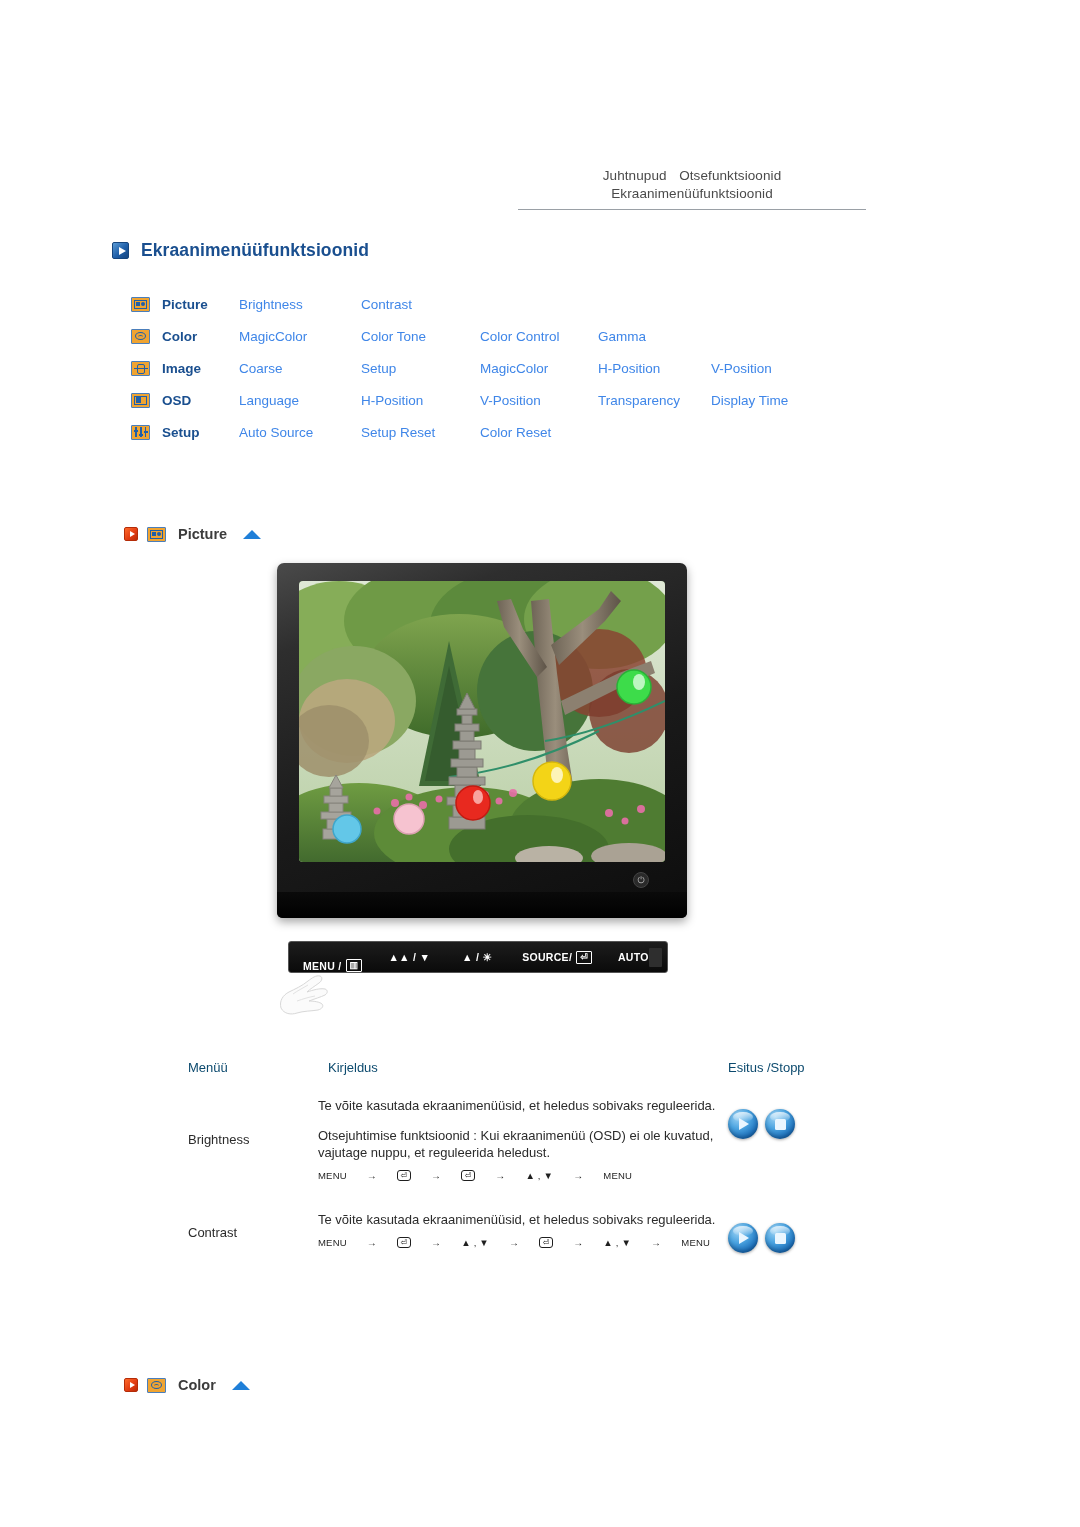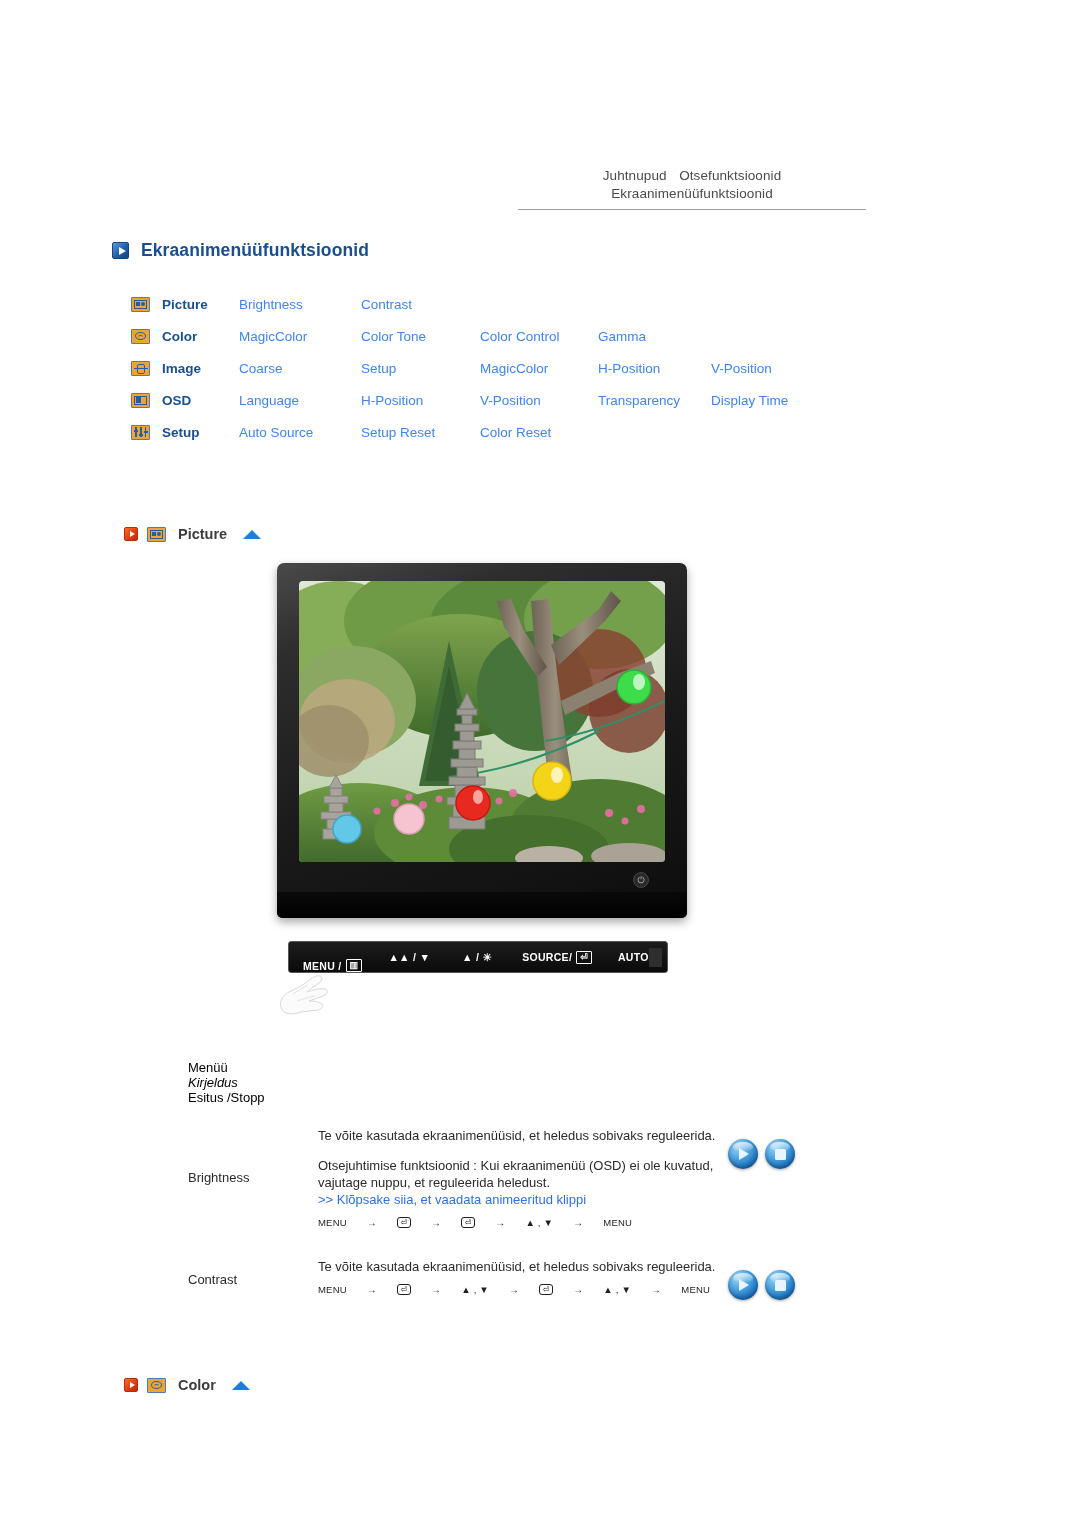--- a/index.html
+++ b/index.html
@@ -158,23 +158,23 @@
   .cb-end {
     position:absolute; right:5px; top:6px; width:13px; height:19px;
     background:#2e2e2e; border-radius:1px;
   }
   .hand {
     position:absolute; left:275px; top:968px; width:62px; height:52px;
   }
 
   
   .tbl { position:absolute; left:188px; top:1060px; width:700px; }
-  .t-head { display:flex; font-size:13px; color:#000000;flex-direction:column; }
+  .t-head { display:flex; font-size:13px; color:#0c4a6e; }
   .th-menu { width:140px; }
-  .th-desc { width:400px;font-style:italic; }
+  .th-desc { width:400px; }
   .th-play { width:160px; }
   .t-row { display:flex; margin-top:22px; }
   .td-menu {
     width:130px; font-size:13px; color:#2b2b2b;
     display:flex; align-items:center;
   }
   .td-desc { width:410px; }
   .td-play { width:150px; display:flex; align-items:flex-start; gap:7px; padding-top:12px; }
   .desc-p {
     font-size:13px; color:#2b2b2b; line-height:17px; margin:0 0 13px 0;
@@ -464,21 +464,20 @@
     <div class="th-menu">Menüü</div>
     <div class="th-desc">Kirjeldus</div>
     <div class="th-play">Esitus /Stopp</div>
   </div>
 
   <div class="t-row">
     <div class="td-menu">Brightness</div>
     <div class="td-desc">
       <p class="desc-p">Te võite kasutada ekraanimenüüsid, et heledus sobivaks reguleerida.</p>
       <p class="desc-p">Otsejuhtimise funktsioonid : Kui ekraanimenüü (OSD) ei ole kuvatud, vajutage nuppu, et reguleerida heledust.</p>
-      <a class="desc-link">&gt;&gt; Klõpsake siia, et vaadata animeeritud klippi</a>
       <div class="seq">
         <span>MENU</span>
         <span class="arrow">→</span>
         <span class="key">⏎</span>
         <span class="arrow">→</span>
         <span class="key">⏎</span>
         <span class="arrow">→</span>
         <span>▲ , ▼</span>
         <span class="arrow">→</span>
         <span>MENU</span>

